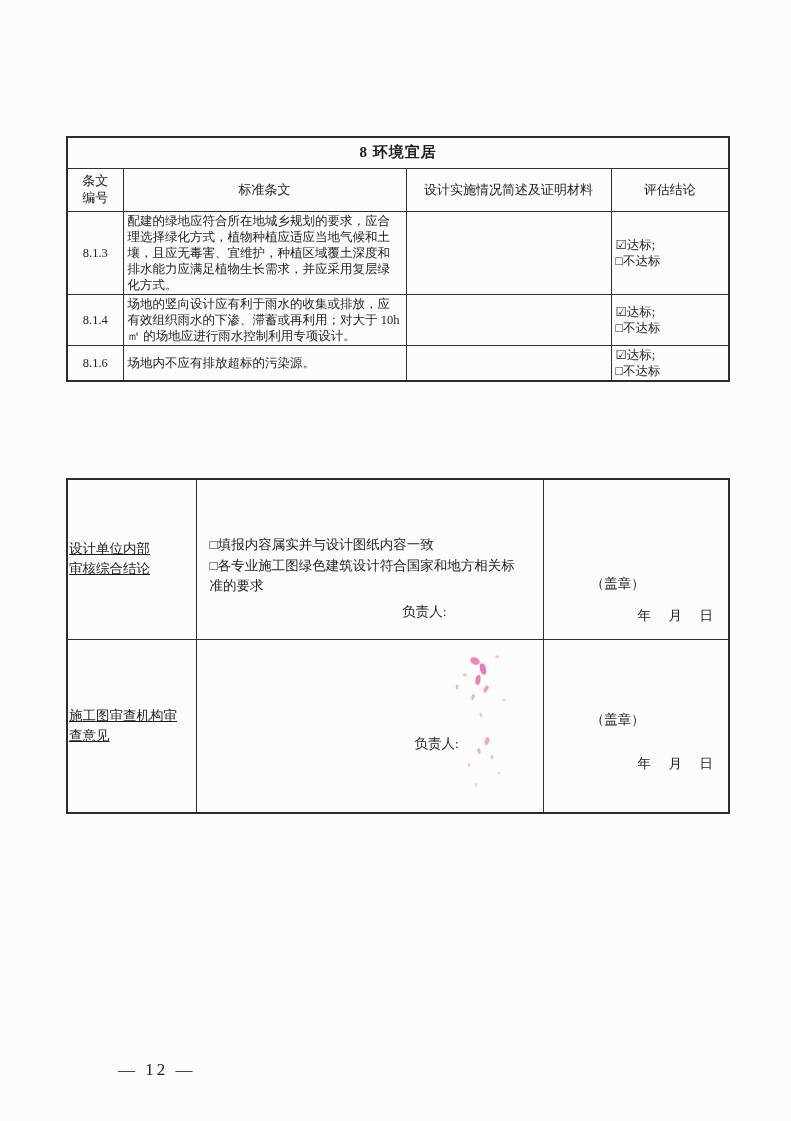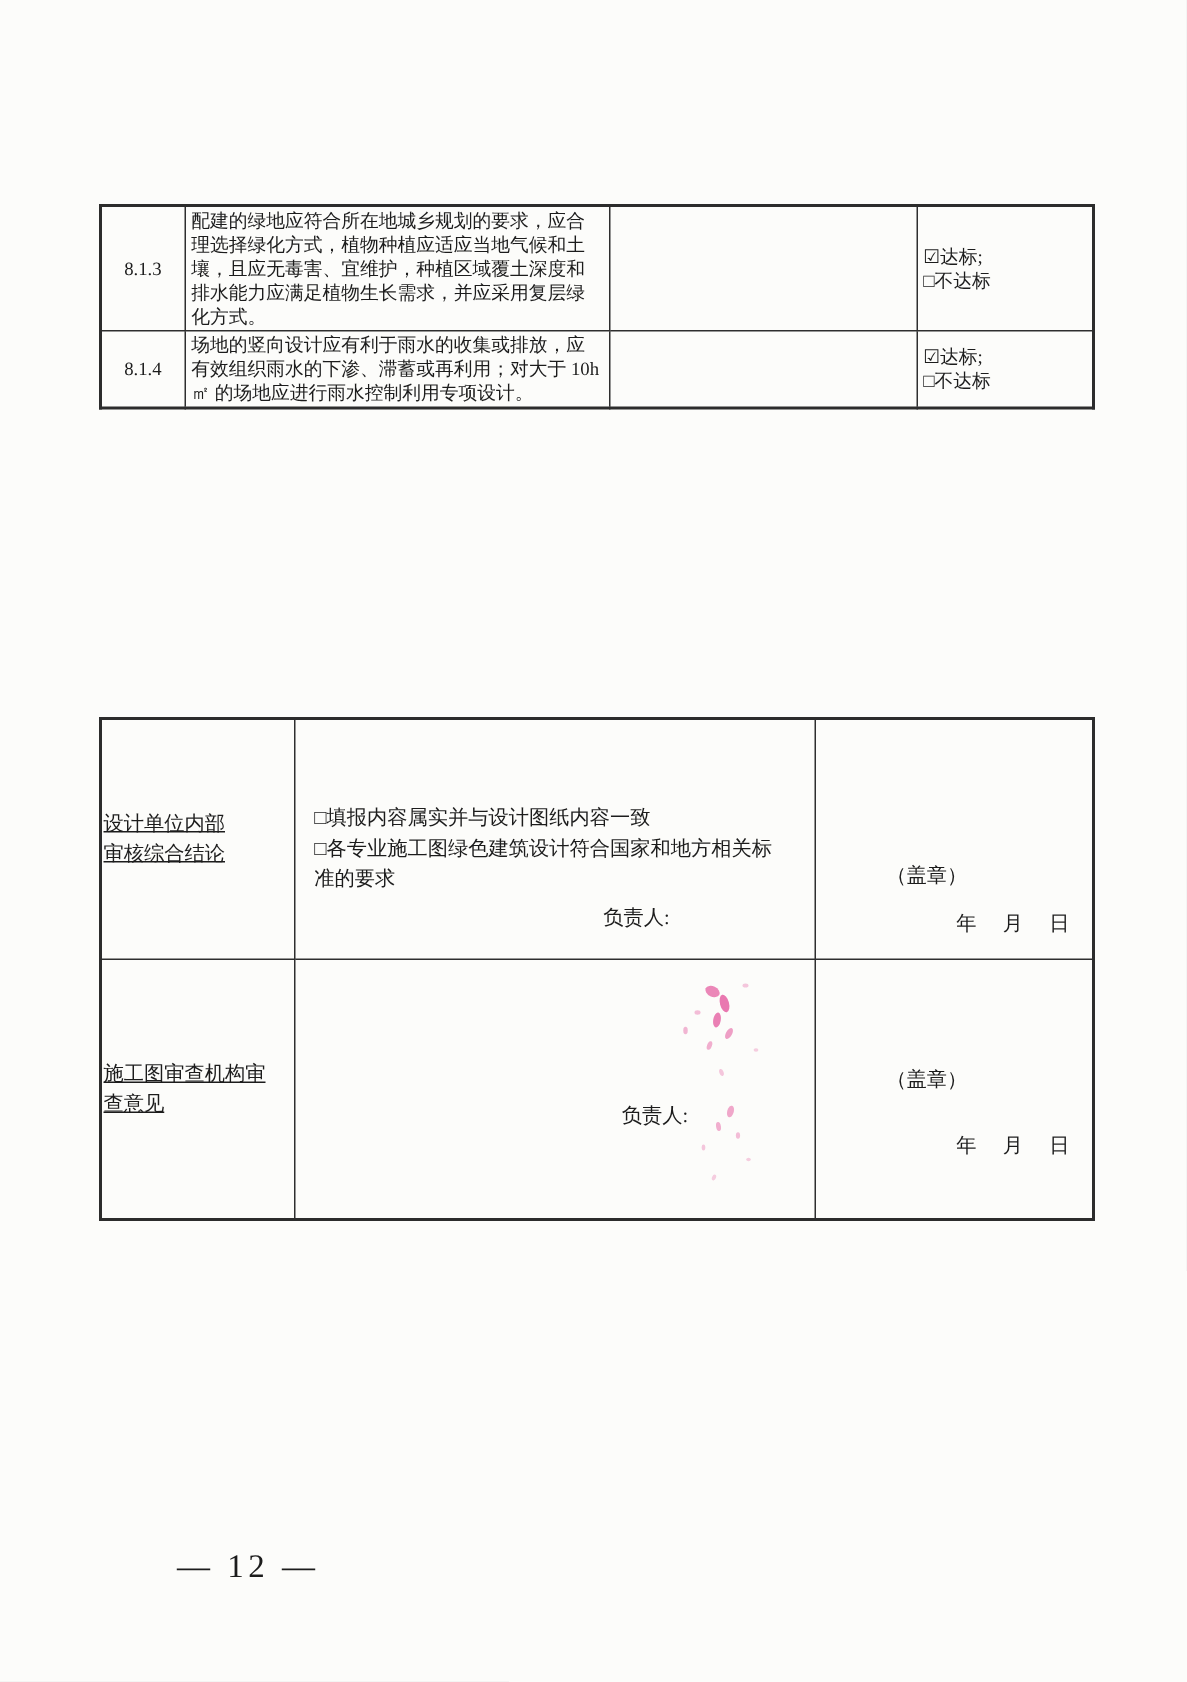--- a/index.html
+++ b/index.html
@@ -89,48 +89,65 @@
   .date-text-2{position:absolute;right:13px;top:114px;letter-spacing:2px;}
 
   
   .stamp{
     position:absolute;left:232px;top:5px;
     width:90px;height:150px;
     pointer-events:none;
   }
   
   .page-number{
-    position:absolute;left:118px;top:1031px;
-    font-size:22px;
+    position:absolute;left:118px;top:1060px;
+    font-size:17px;
     letter-spacing:3px;
   }
 </style>
 </head>
 <body>
 
 <div class="page">
 
   <table class="main-table">
     <colgroup>
       <col style="width:56px">
         <col style="width:283px">
         <col style="width:205px">
         <col style="width:118px">
     </colgroup>
     <tbody>
+        <tr class="title-row">
+      <td colspan="4">8 环境宜居</td>
+    </tr>
+    <tr class="header-row">
+      <td class="pre">条文
+编号</td>
+      <td>标准条文</td>
+      <td>设计实施情况简述及证明材料</td>
+      <td>评估结论</td>
+    </tr>
     <tr class="r3">
       <td class="col-id">8.1.3</td>
       <td class="col-text">配建的绿地应符合所在地城乡规划的要求，应合理选择绿化方式，植物种植应适应当地气候和土壤，且应无毒害、宜维护，种植区域覆土深度和排水能力应满足植物生长需求，并应采用复层绿化方式。</td>
       <td></td>
       <td class="col-result">☑达标;
 □不达标</td>
     </tr>
     <tr class="r4">
       <td class="col-id">8.1.4</td>
       <td class="col-text">场地的竖向设计应有利于雨水的收集或排放，应有效组织雨水的下渗、滞蓄或再利用；对大于 10h ㎡ 的场地应进行雨水控制利用专项设计。</td>
+      <td></td>
+      <td class="col-result">☑达标;
+□不达标</td>
+    </tr>
+    <tr class="r6">
+      <td class="col-id">8.1.6</td>
+      <td class="col-text">场地内不应有排放超标的污染源。</td>
       <td></td>
       <td class="col-result">☑达标;
 □不达标</td>
     </tr>
   </tbody>
     </table>
 
   <table class="sections-table">
     <colgroup>
       <col style="width:129px">

